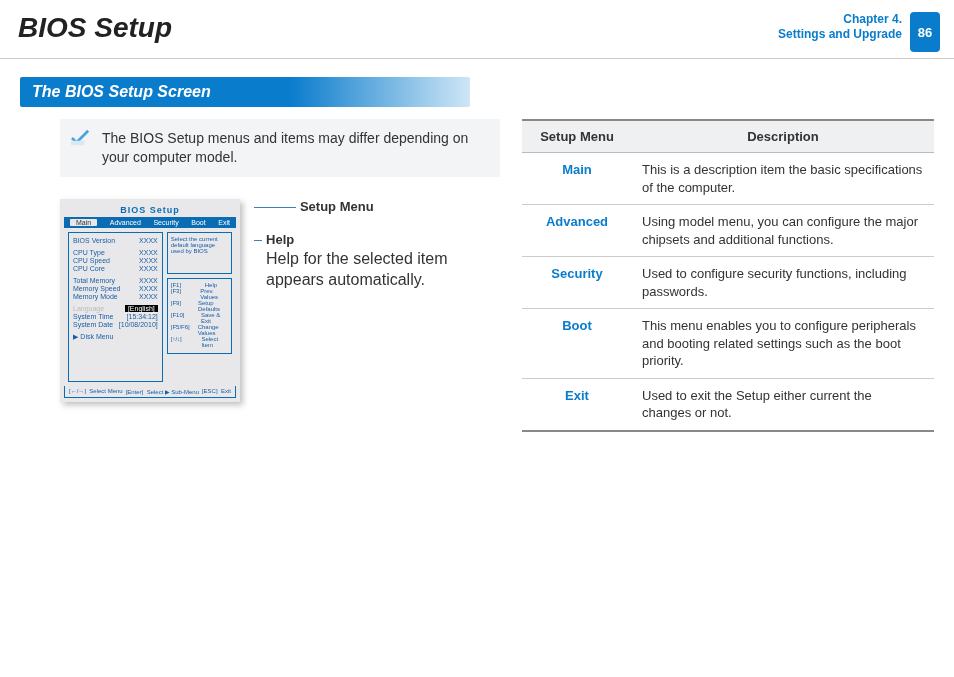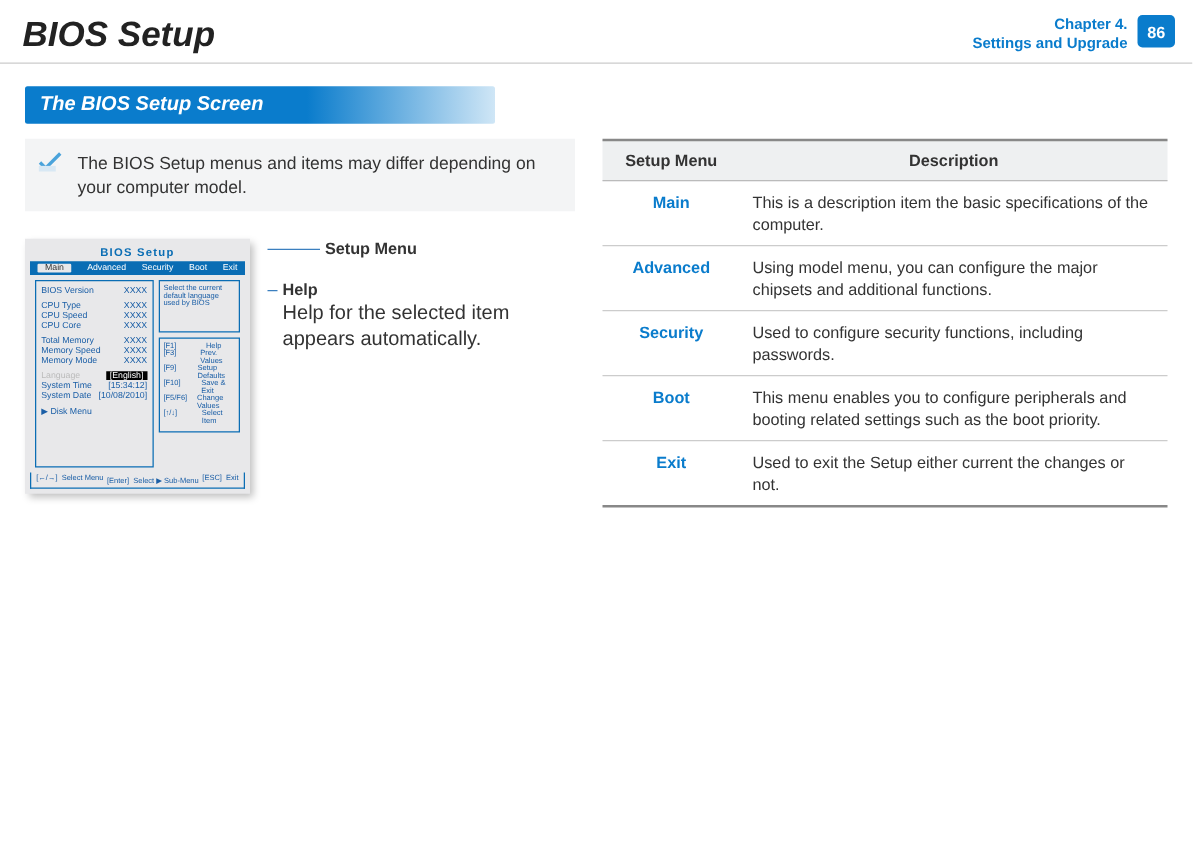--- a/index.html
+++ b/index.html
@@ -1,24 +1,24 @@
 <!DOCTYPE html>
 <html><head>
 <meta charset="utf-8">
 <style>
   * { box-sizing: border-box; margin: 0; padding: 0; }
   body { font-family: "Segoe UI", Arial, sans-serif; width: 954px; height: 677px; background: #fff; color: #333; position: relative; }
   .header { display: flex; justify-content: space-between; align-items: flex-start; padding: 12px 14px 0 18px; }
   .title { font-size: 28px; font-weight: 700; font-style: italic; color: #222; }
   .chapter-box { text-align: right; display: flex; align-items: flex-start; gap: 8px; justify-content: space-between;}
   .chapter-text { color: #0a7ccc; font-weight: 700; font-size: 12px; line-height: 1.25; }
-  .page-badge { background: #0a7ccc; color: #fff; font-weight: 700; width: 30px; height: 26px; border-radius: 4px; display: flex; align-items: center; justify-content: center; font-size: 13px;}
+  .page-badge { background: #0a7ccc; color: #fff; font-weight: 700; width: 30px; height: 40px; border-radius: 4px; display: flex; align-items: center; justify-content: center; font-size: 13px;}
   .rule { border: none; border-top: 1px solid #ccc; margin: 6px 0 18px; }
-  .section-bar { margin: 0 0 12px 20px; background: linear-gradient(90deg, #0a7ccc 0%, #0a7ccc 60%, #cfe6f6 100%); color: #fff; font-weight: 700; font-style: italic; padding: 6px 12px; width: 376px; border-radius: 2px; font-size: 16px;}
-  .columns { display: flex; gap: 22px; padding: 0 20px; }
+  .section-bar { margin: 0 0 12px 20px; background: linear-gradient(90deg, #0a7ccc 0%, #0a7ccc 60%, #cfe6f6 100%); color: #fff; font-weight: 700; font-style: italic; padding: 6px 12px; width: 450px; border-radius: 2px; font-size: 16px;}
+  .columns { display: flex; gap: 22px; padding: 0 20px; margin-left: 40px; }
   .col-left { width: 440px; }
   .col-right { flex: 1; }
   .note-box { background: #f3f4f5; padding: 10px 12px 10px 42px; font-size: 14px; position: relative; color: #333; line-height: 1.35;}
   .note-icon { position: absolute; left: 10px; top: 10px; width: 22px; height: 18px; }
   .note-icon svg { width: 22px; height: 18px; }
   .diagram-area { margin-top: 22px; display: flex; gap: 14px; }
   .bios-shot { width: 260px; background: #e8e8ea; box-shadow: 3px 3px 6px rgba(0,0,0,0.25); padding: 4px; font-size: 7px; color: #1a5ea6; }
   .bios-title { text-align: center; color: #0a6db4; font-weight: 700; letter-spacing: 1px; font-size: 9px; padding: 2px 0;}
   .bios-tabs { background: #0a6db4; display: flex; justify-content: space-between; padding: 2px 6px; color: #fff; font-size: 7px;}
   .bios-tabs .active { background: #e8e8ea; color: #333; padding: 0 6px; border-radius: 1px;}

